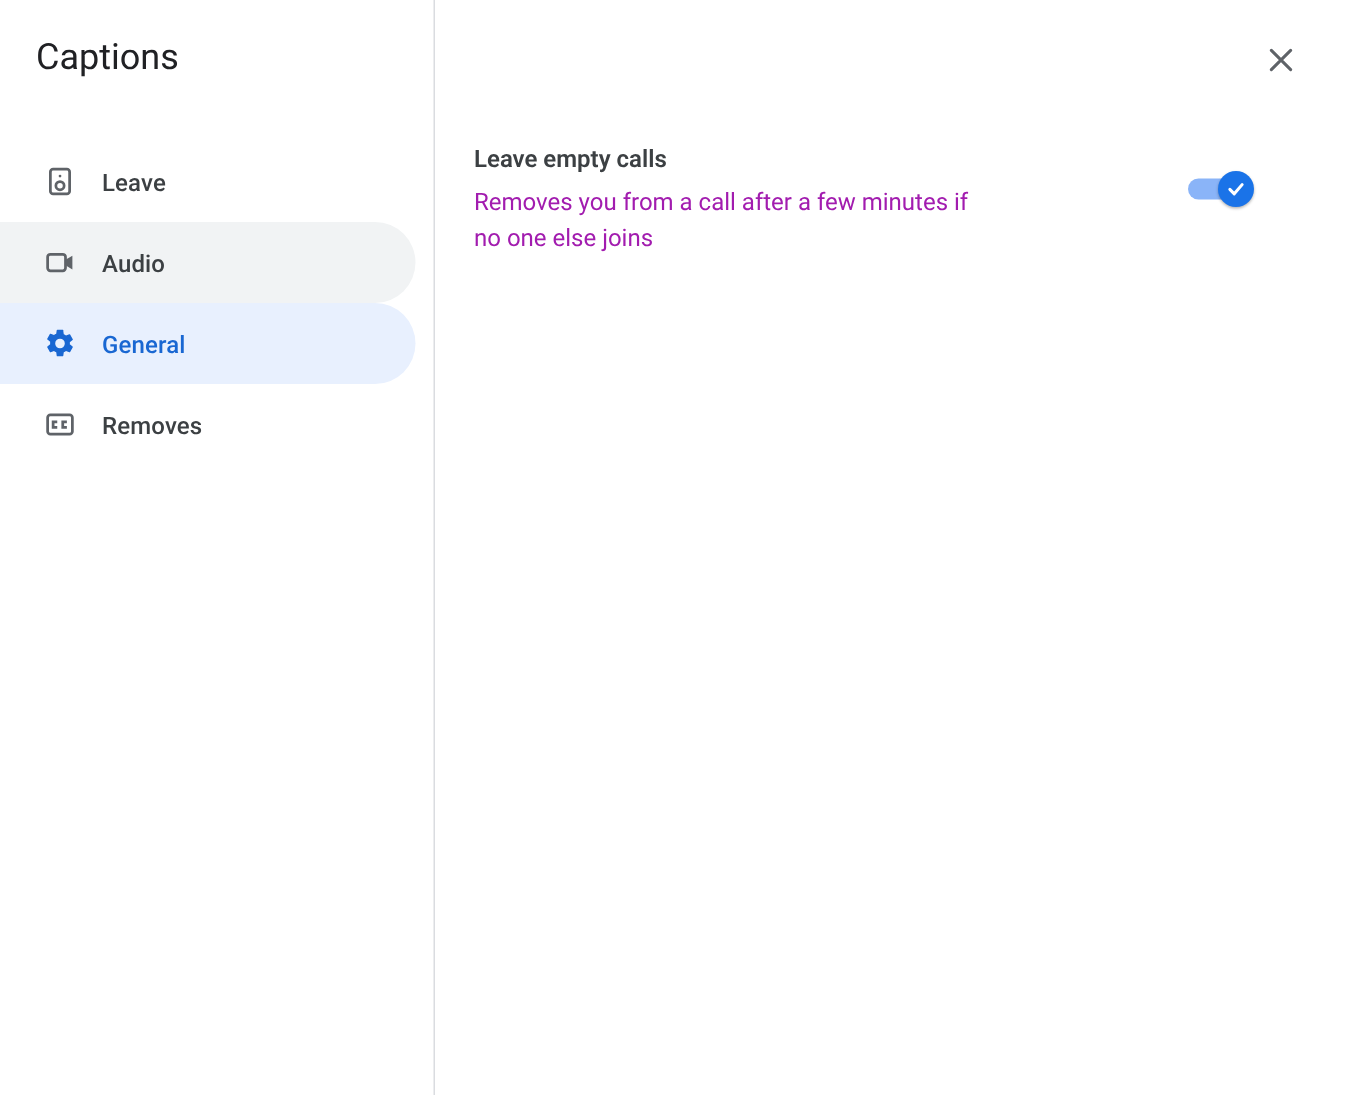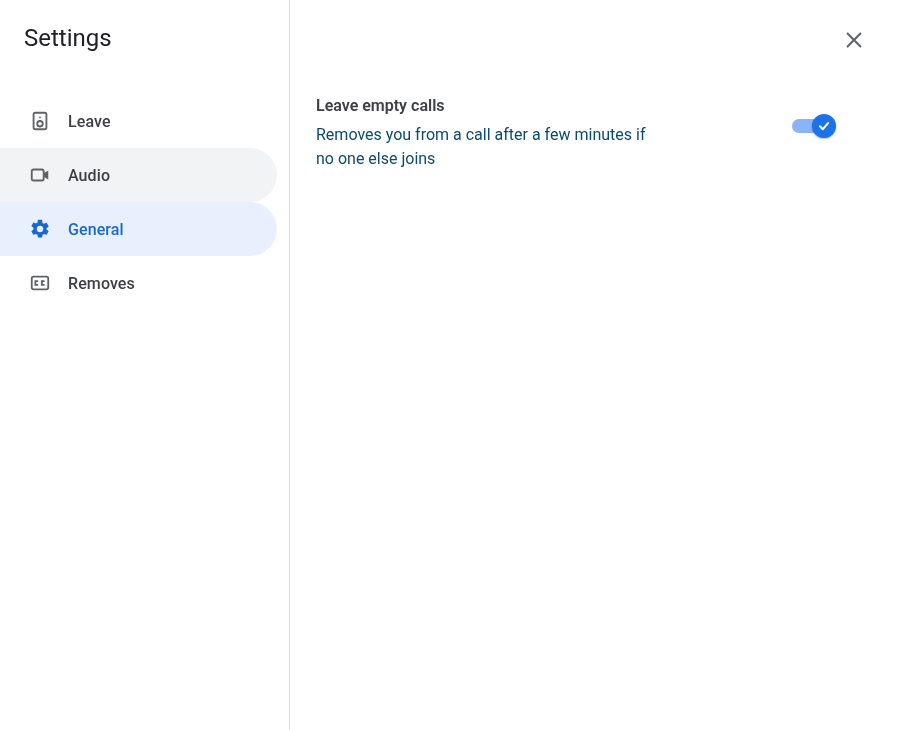--- a/index.html
+++ b/index.html
@@ -93,21 +93,21 @@
     .setting-text { flex: 1; }
     .setting-title {
       font-size: 16px;
       font-weight: 600;
       color: #3c4043;
       margin-bottom: 8px;
     }
     .setting-desc {
       font-size: 16px;
       line-height: 24px;
-      color: #0c4a6e;
+      color: #a21caf;
       max-width: 340px;
     }
     .toggle {
       position: relative;
       width: 44px;
       height: 24px;
       flex-shrink: 0;
       margin-top: 18px;
       cursor: pointer;
     }
@@ -133,21 +133,21 @@
       justify-content: center;
       color: #fff;
       box-shadow: 0 1px 2px rgba(0,0,0,0.3);
     }
     svg { display: block; }
   </style>
 </head>
 <body>
 
 <nav class="sidebar">
-  <h1 class="page-title">Settings</h1>
+  <h1 class="page-title">Captions</h1>
   <ul class="nav-list">
 
     <li class="nav-item">
       <span class="icon-slot">
         <svg width="22" height="22" viewBox="0 0 24 24" fill="none" stroke="currentColor" stroke-width="2">
           <rect x="5" y="3" width="14" height="18" rx="2"></rect>
           <circle cx="12" cy="8" r="1" fill="currentColor" stroke="none"></circle>
           <circle cx="12" cy="15" r="3"></circle>
         </svg>
       </span>

